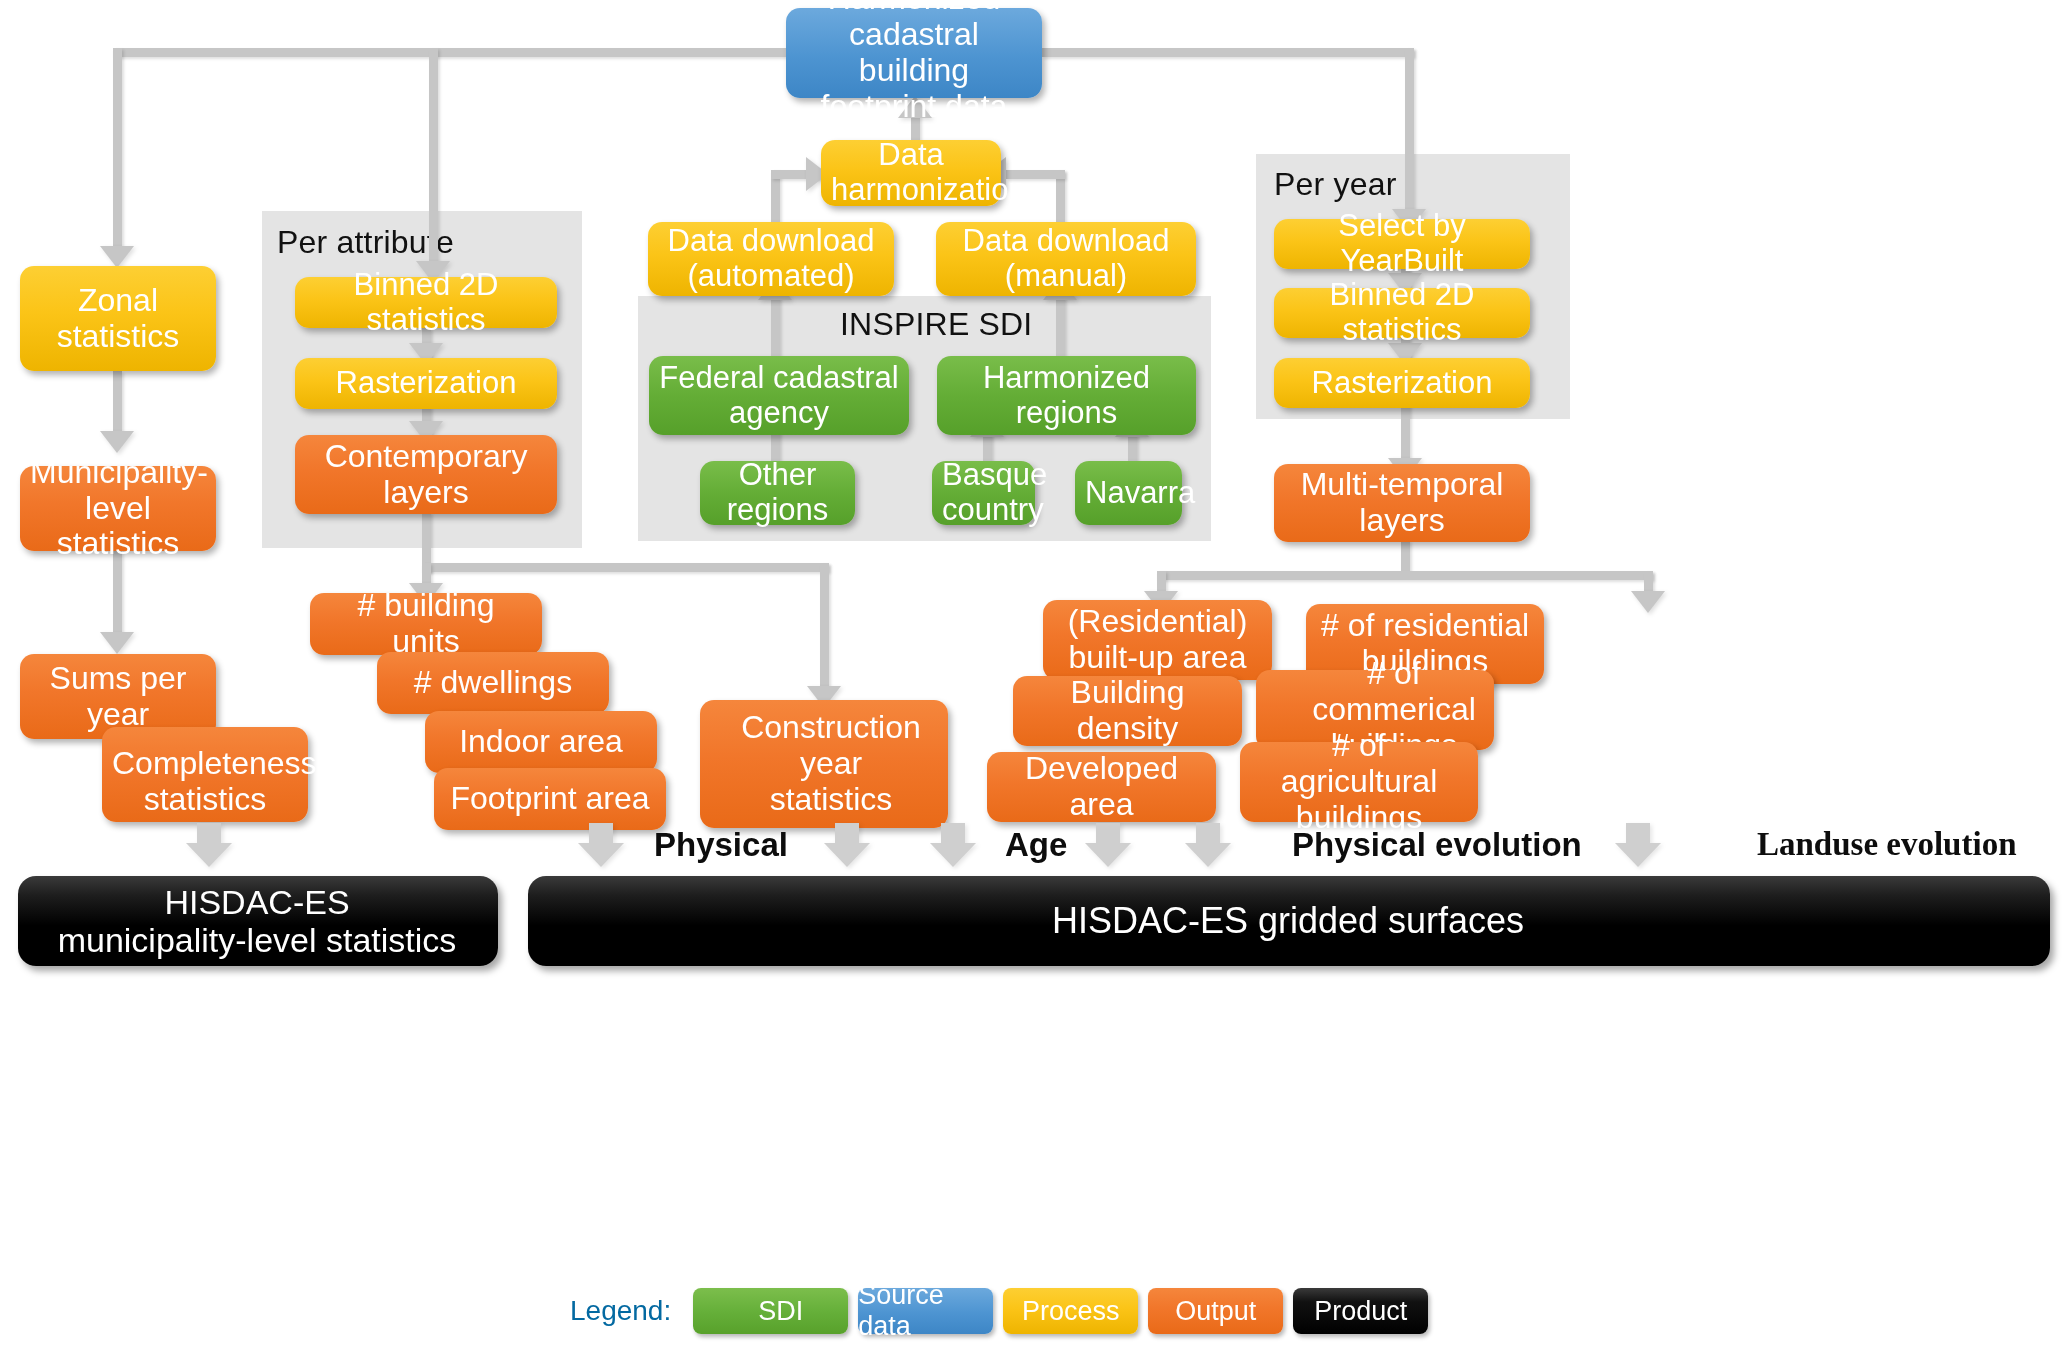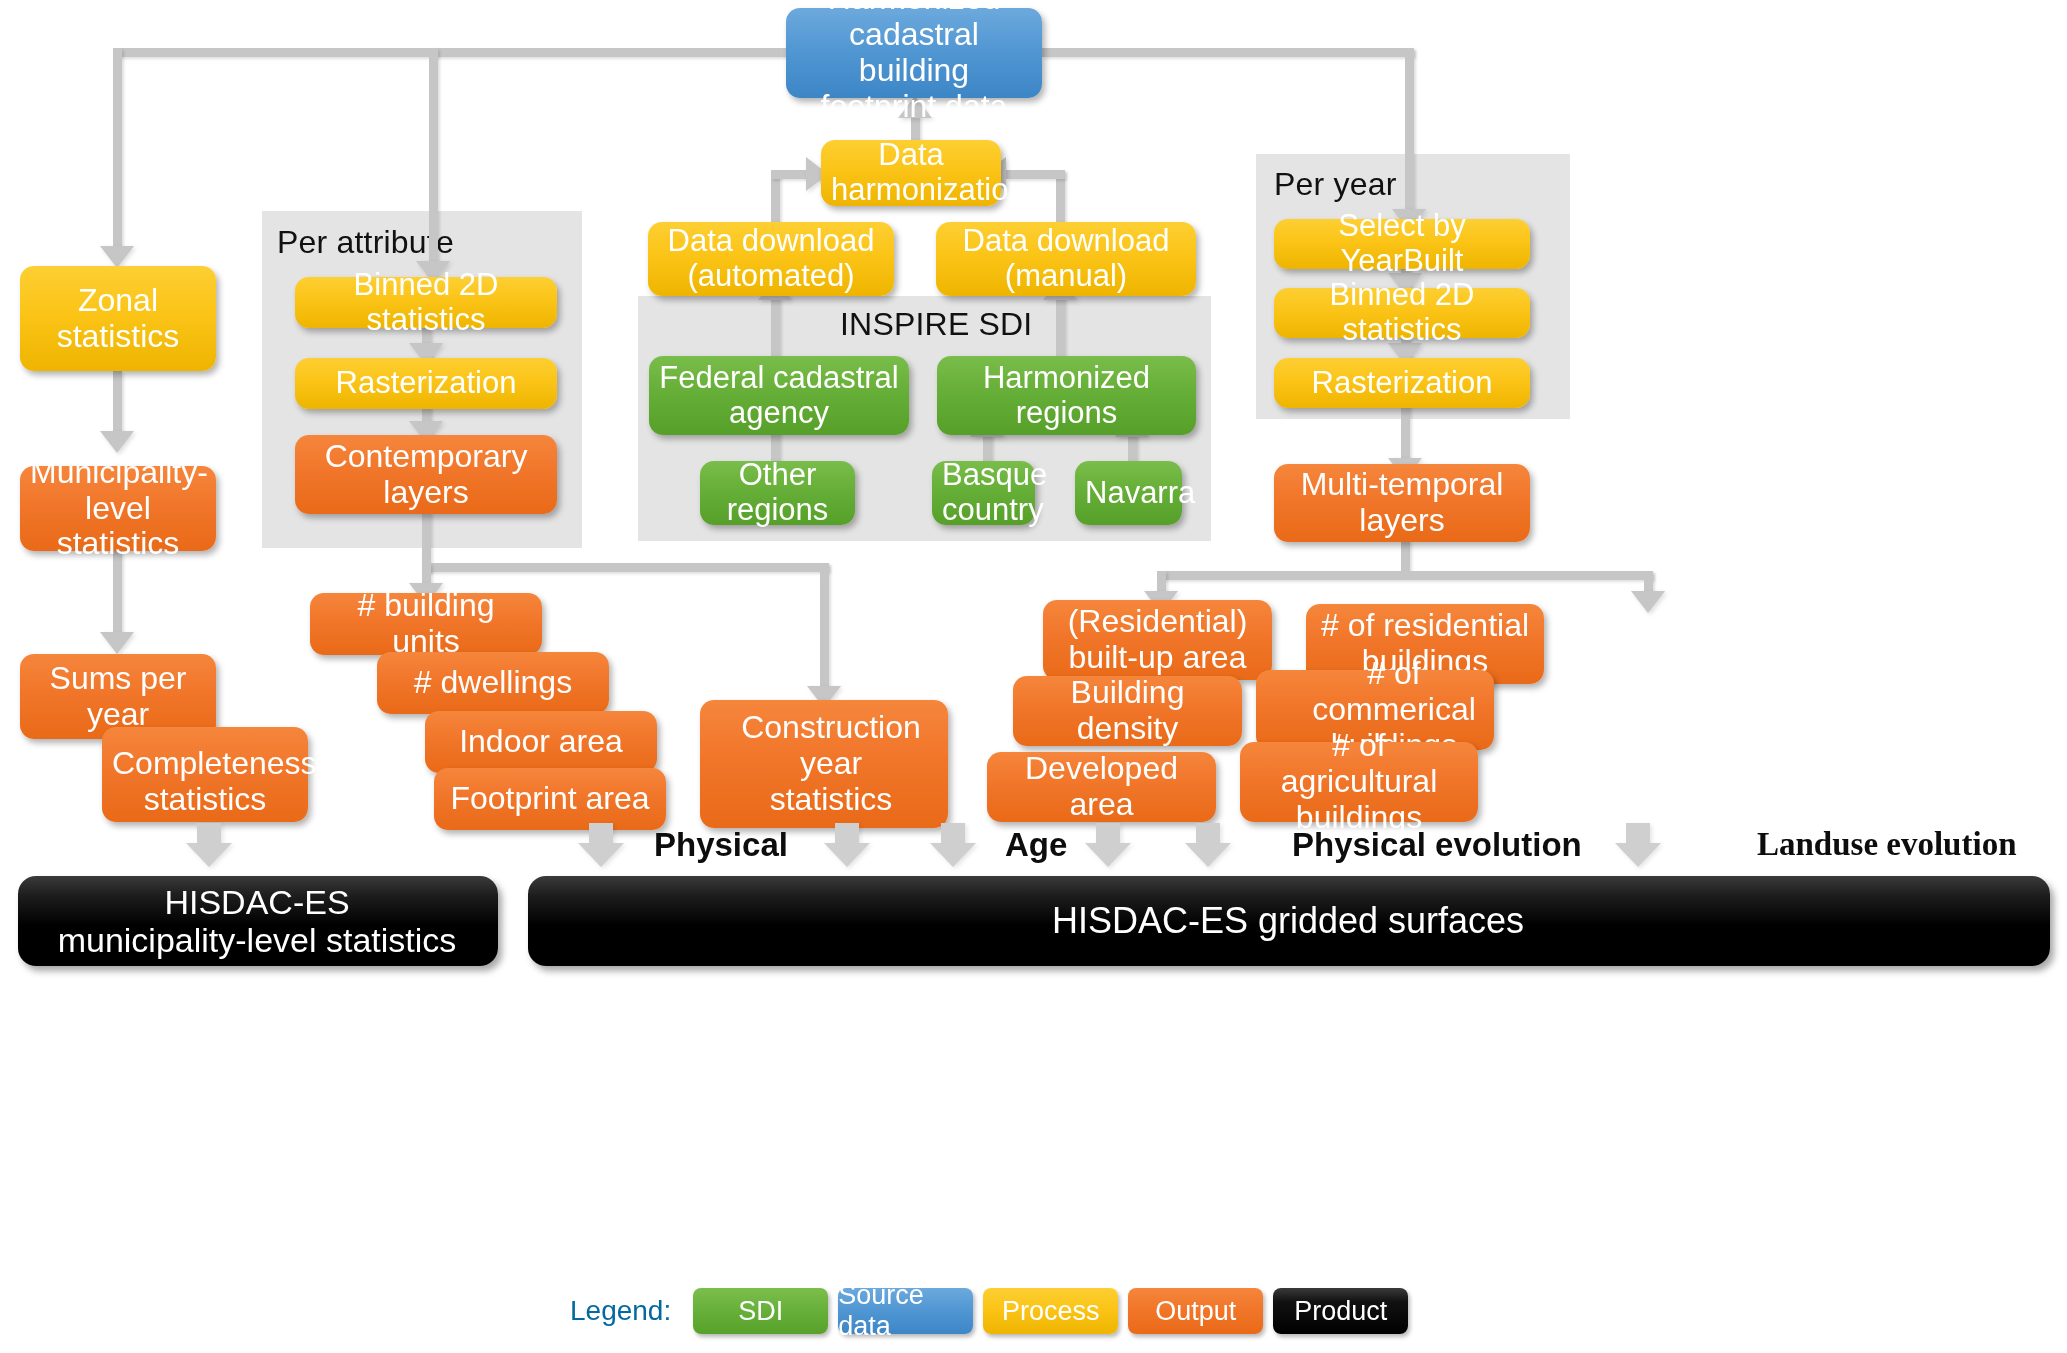--- a/index.html
+++ b/index.html
@@ -329,21 +329,21 @@
 municipality-level statistics</span>
   </div>
 
   <div class="node n-black" style="left:528px;top:876px;width:1522px;height:90px;font-size:36px;">
     <span style="white-space:pre-line;">HISDAC-ES gridded surfaces</span>
   </div>
 
   <div id="legend" style="left:570px;top:1288px;">
     <div class="lg-title">Legend:</div>
 
-    <div class="lg-chip" style="background:linear-gradient(180deg,#7cbe4c 0%,#66b03a 50%,#58a12b 100%);">
+    <div class="lg-chip" style="background:linear-gradient(180deg,#7cbe4c 0%,#66b03a 50%,#58a12b 100%);padding-left:20px;">
       <span>SDI</span>
     </div>
     <div class="lg-chip" style="background:linear-gradient(180deg,#6ca9dd 0%,#4d94d1 55%,#3d86c6 100%);">
       <span>Source data</span>
     </div>
     <div class="lg-chip" style="background:linear-gradient(180deg,#fdcf33 0%,#fbc417 45%,#eeb400 100%);">
       <span>Process</span>
     </div>
     <div class="lg-chip" style="background:linear-gradient(180deg,#f5863c 0%,#f1762a 45%,#e96a18 100%);">
       <span>Output</span>

